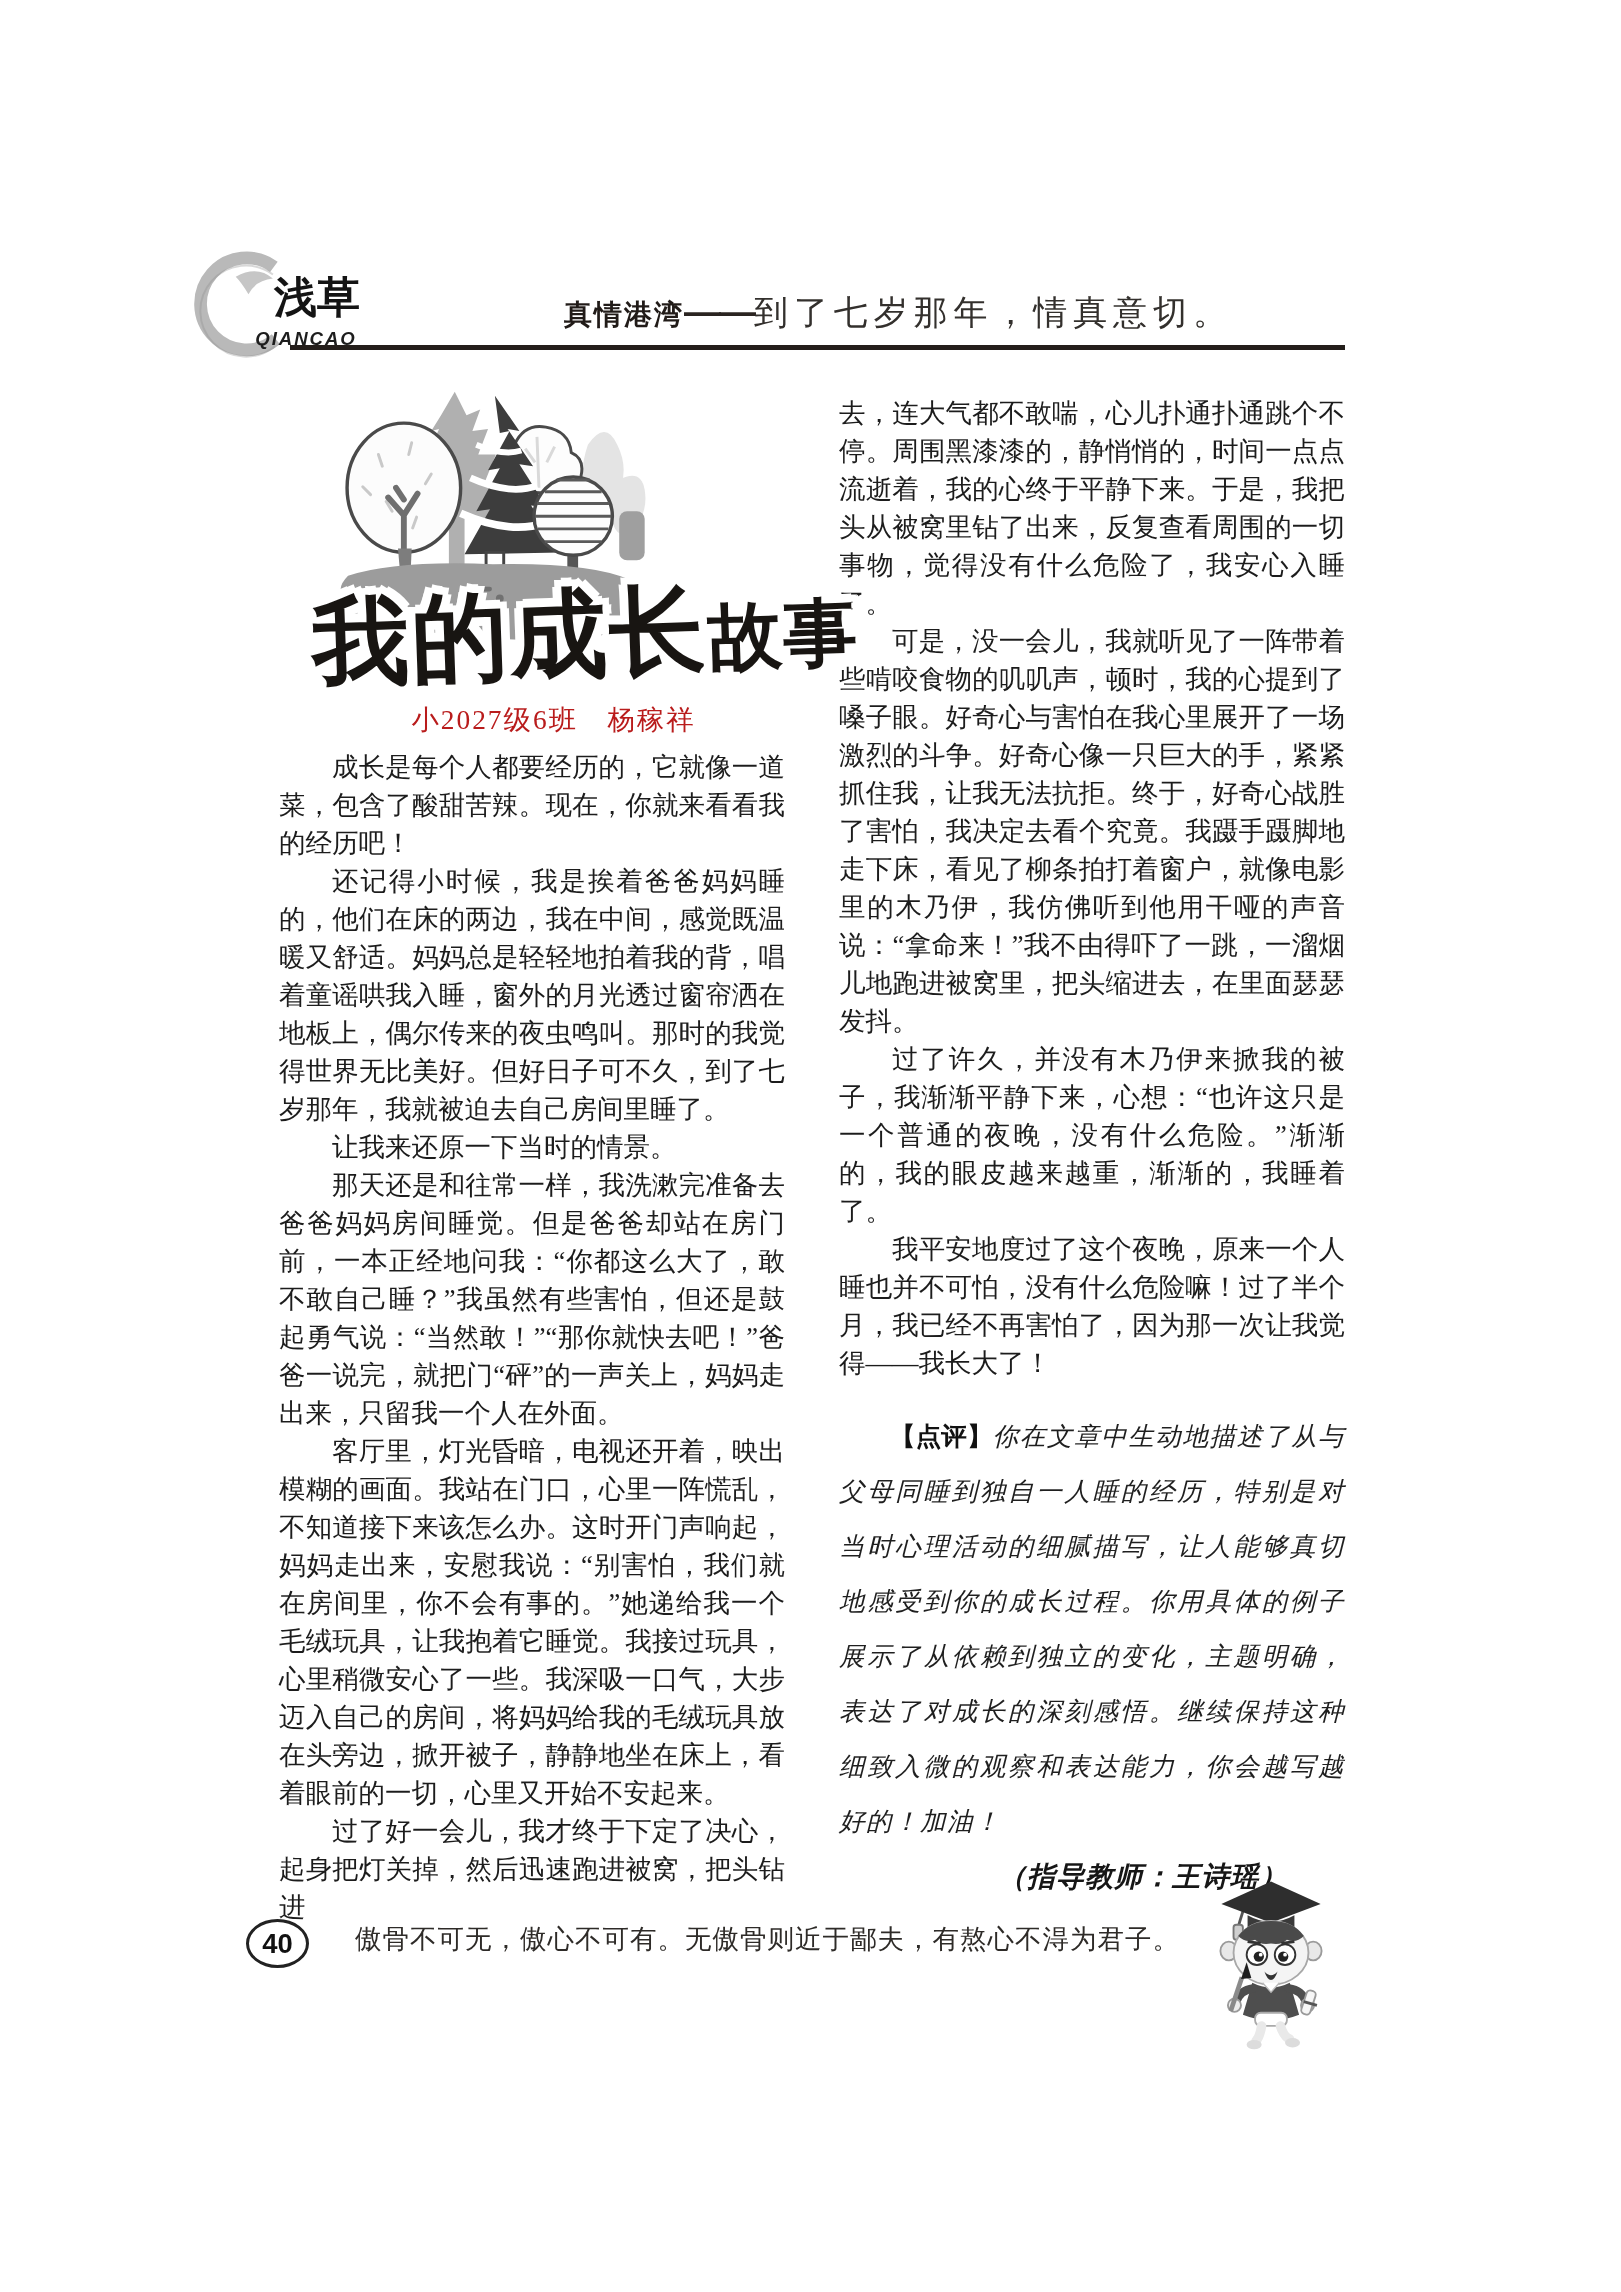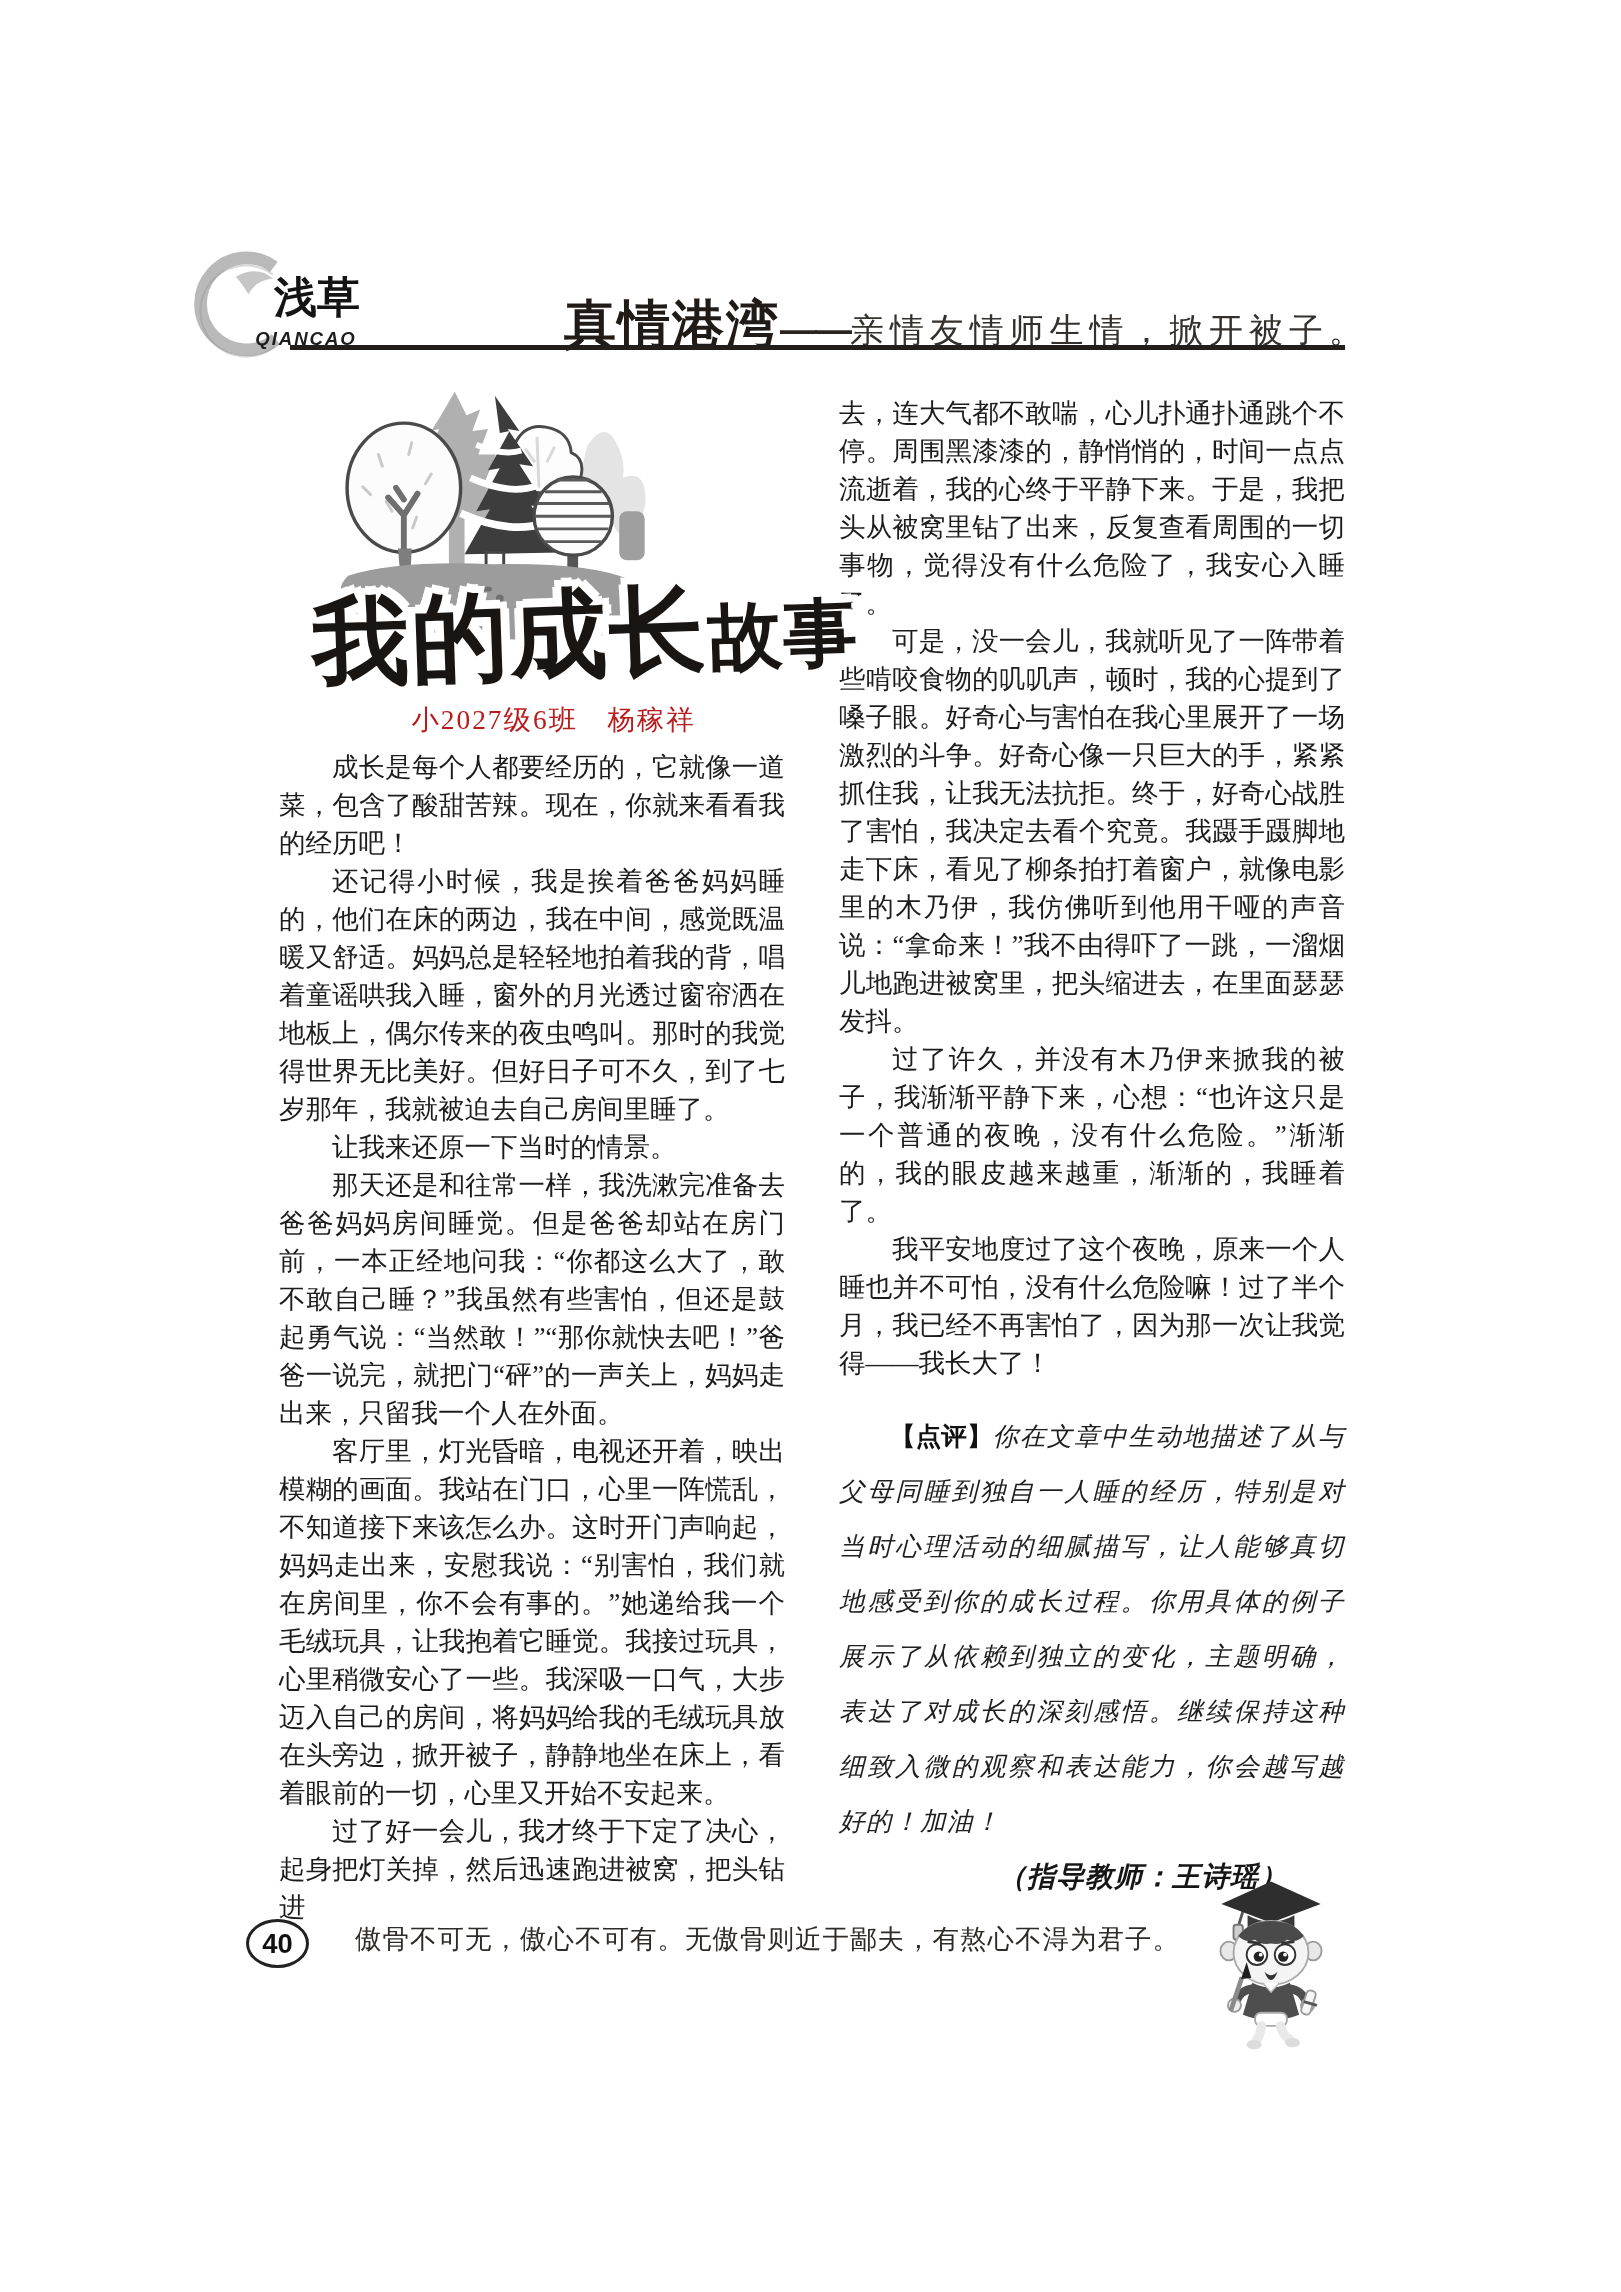--- a/index.html
+++ b/index.html
@@ -12,21 +12,21 @@
     overflow:hidden;
     padding-left:16px;
   }
   
   .logo{position:absolute;left:179px;top:251px;}
   .section-header{
     position:absolute;left:564px;top:290px;width:784px;
     font-family:"Liberation Sans","DejaVu Sans",sans-serif;
     white-space:nowrap;
   }
-  .section-title{font-size:52px;font-weight:900;color:#211b18;letter-spacing:2px;}
+  .section-title{font-size:28px;font-weight:900;color:#211b18;letter-spacing:2px;}
   .section-dash{font-size:37px;font-weight:700;color:#2a2421;letter-spacing:-2px;}
   .section-subtitle{
     font-size:34px;color:#33302d;letter-spacing:5.9px;
     font-family:"Liberation Serif","DejaVu Serif",serif;
   }
   .header-rule{
     position:absolute;left:290px;top:345px;width:1055px;height:4.9px;
     background:#241e1b;
   }
   
@@ -92,21 +92,21 @@
     <svg width="225" height="110" viewBox="0 0 230 112">
       <path d="M97 16 A47 47 0 1 0 99 90" fill="none" stroke="#b9b9b9" stroke-width="13"></path>
       <path d="M97 16 A47 47 0 1 0 99 90" fill="none" stroke="#8f8f8f" stroke-width="2" transform="translate(0,8) scale(0.99)" opacity="0.35"></path>
       <path d="M58 26 q22 -12 38 2 q-18 2 -25 16 q-7 -12 -13 -18z" fill="#c6c6c6"></path>
       <text x="97" y="62" font-size="44" font-weight="bold" fill="#141414" font-family="Liberation Serif, DejaVu Serif, serif">浅草</text>
       <text x="78" y="96" font-size="19" font-style="italic" font-weight="bold" letter-spacing="2" fill="#1d1d1d" font-family="Liberation Sans, DejaVu Sans, sans-serif">QIANCAO</text>
     </svg>
   </div>
 
   <div class="section-header">
-    <span class="section-title">真情港湾</span><span class="section-dash">——</span><span class="section-subtitle">亲情友情师生情，掀开被子。</span>
+    <span class="section-title">真情港湾</span><span class="section-dash">——</span><span class="section-subtitle">到了七岁那年，情真意切。</span>
   </div>
   <div class="header-rule"></div>
 
   <div class="illustration">
     <svg width="392" height="279" viewBox="0 0 400 285">
       <g fill="#e4e4e4">
         <path d="M300 62 q18 -26 30 0 q14 28 -2 56 q-12 22 -26 8 q-14 -30 -2 -64z"></path>
         <path d="M332 98 q22 -12 26 10 q4 24 -12 40 q-14 12 -20 -4 q-6 -28 6 -46z"></path>
       </g>
       <g fill="#b0b0b0">

